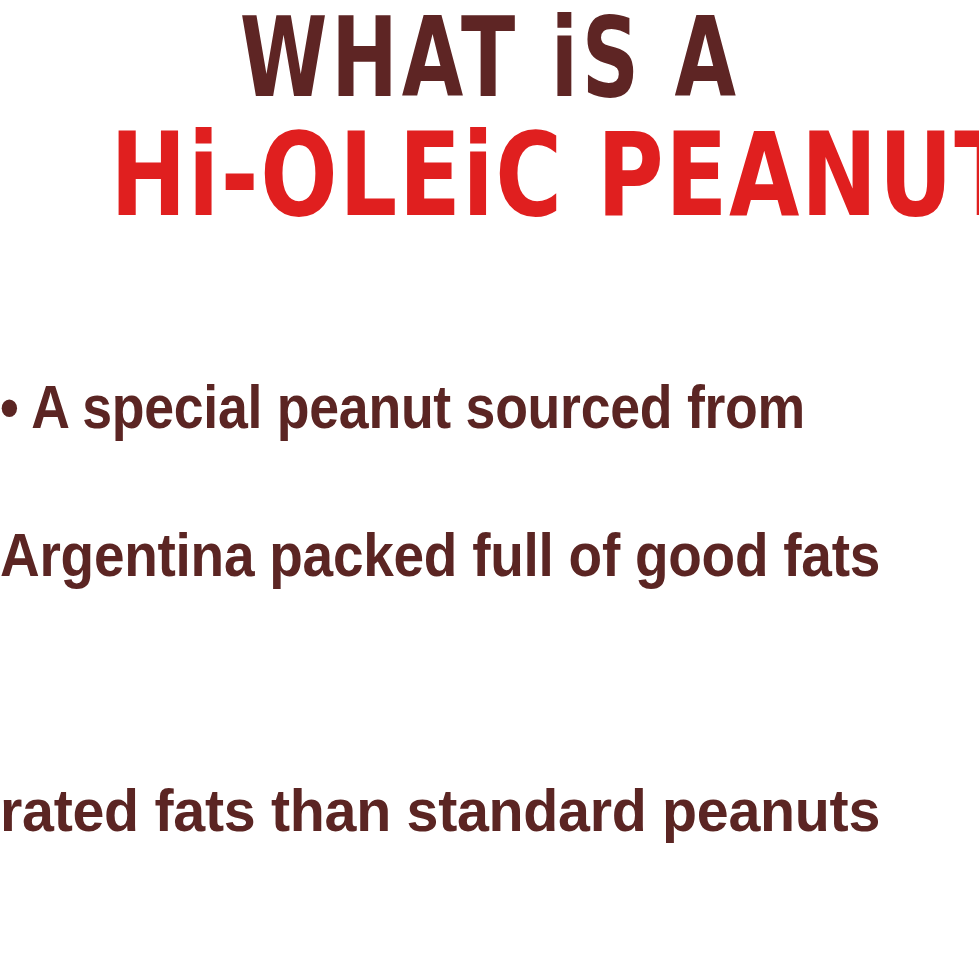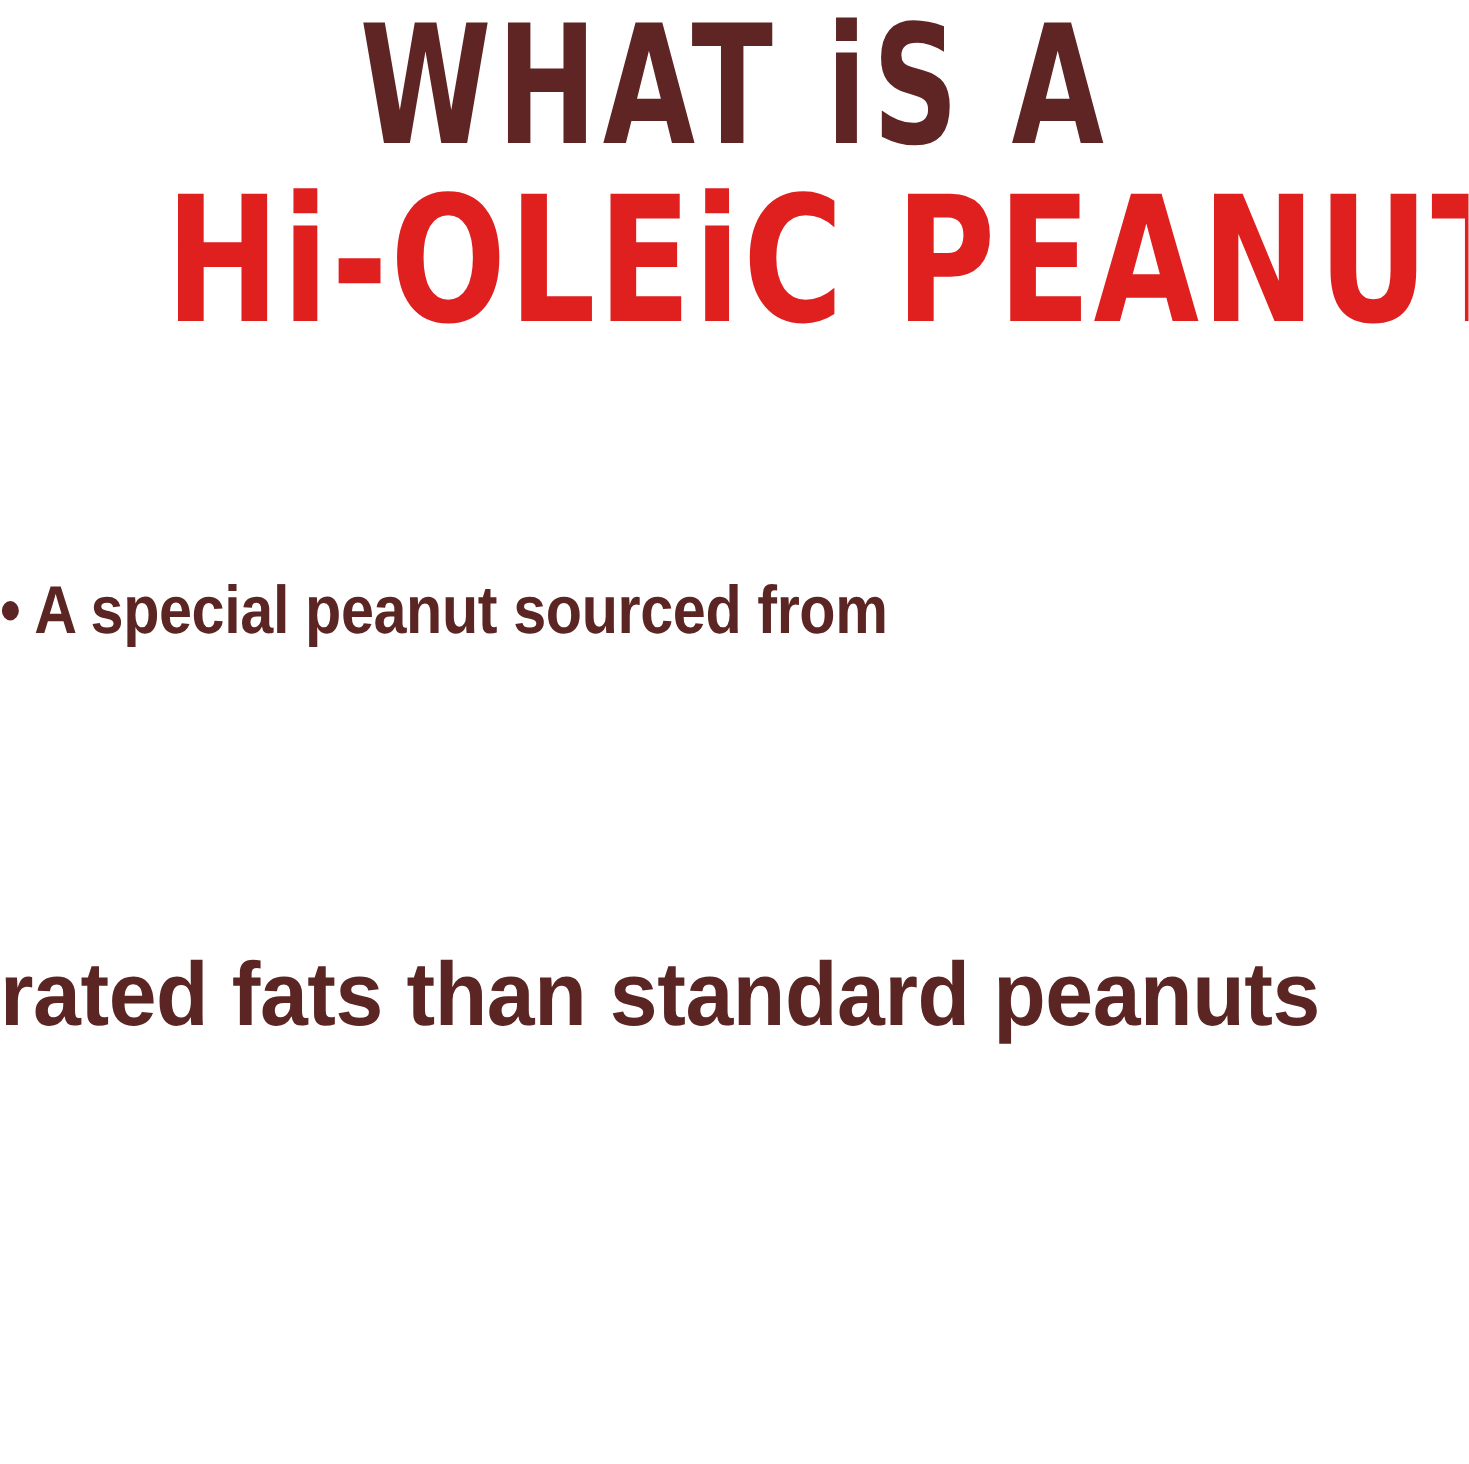--- a/index.html
+++ b/index.html
@@ -69,21 +69,21 @@
     left: 0;
     top: 296px;
     width: 979px;
   }
 
   .bullet {
     position: relative;
     color: #5B2523;
     font-family: "Liberation Sans Narrow", "Liberation Sans", sans-serif;
     font-weight: 700;
-    font-size: 45px;
+    font-size: 61px;
     line-height: 74px;
     letter-spacing: -0.3px;
     padding: 0 0 0 0;
     margin: 0 0 28px 0;
     white-space: pre-line;
     transform: scaleX(0.93);
     transform-origin: left top;
   }
 
   .bullet-line {
@@ -101,20 +101,21 @@
 
   <div class="headline">
     <div class="headline-line-1" style="color: rgb(94, 37, 36); white-space: nowrap;"><span style="display: inline-block; transform: scaleX(0.765038); transform-origin: center top;">WHAT iS A</span></div>
     <div class="headline-line-2" style="color: rgb(224, 31, 31); white-space: nowrap;"><span style="display: inline-block; transform: scaleX(0.820296); transform-origin: center top;">Hi-OLEiC PEANUT?</span></div>
   </div>
 
   <div class="bullets">
 
     <div class="bullet bullet-1" style="color: rgb(91, 37, 35); transform: none;">
       <span class="bullet-line" style="display: block; white-space: nowrap;"><span style="display: inline-block; transform-origin: left top; transform: scaleX(0.878836);">• A special peanut sourced from</span></span>
+      <span class="bullet-line" style="display: block; white-space: nowrap;"><span style="display: inline-block; transform-origin: left top; transform: scaleX(0.90161);">Argentina packed full of good fats</span></span>
     </div>
 
     <div class="bullet bullet-2" style="color: rgb(91, 37, 35); transform: none;">
       <span class="bullet-line" style="display: block; white-space: nowrap;"><span style="display: inline-block; transform-origin: left top; transform: scaleX(0.955921);">rated fats than standard peanuts</span></span>
     </div>
 
   </div>
 
 </div>
 

